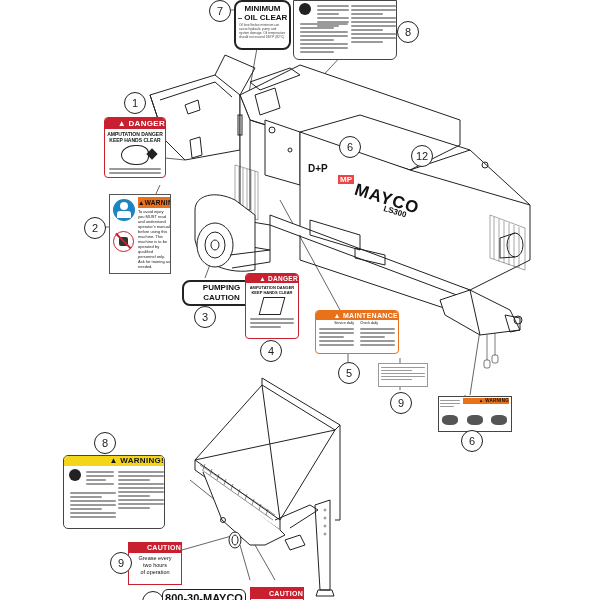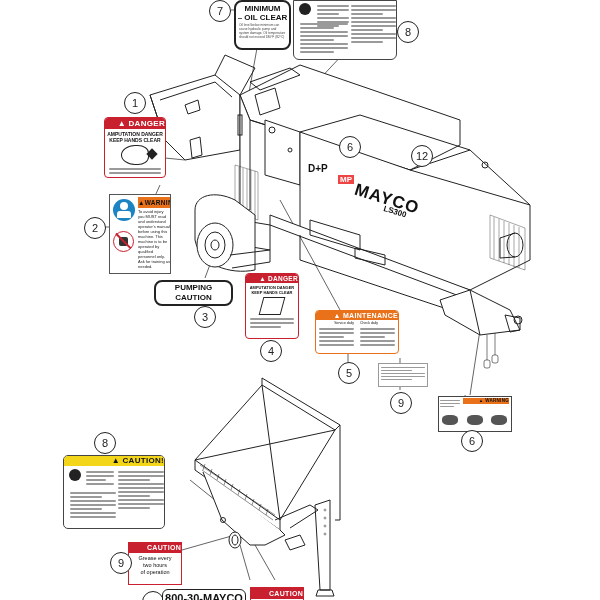--- a/index.html
+++ b/index.html
@@ -231,21 +231,21 @@
     <div style="position:absolute;left:4px;top:12px;width:14px;height:7px;background:#fff;border-radius:3px 3px 0 0;"></div>
   </div>
   <div style="position:absolute;left:3px;top:36px;width:19px;height:19px;border-radius:50%;border:1.5px solid #c8202e;">
     <div style="position:absolute;left:5px;top:5px;width:9px;height:9px;background:#333;border-radius:2px;"></div>
     <div style="position:absolute;left:-1px;top:8px;width:21px;height:1.5px;background:#c8202e;transform:rotate(45deg);"></div>
   </div>
   <div class="hdr orange" style="position:absolute;left:28px;top:2px;width:32px;font-size:6.5px;color:#111;">▲WARNING</div>
   <div style="position:absolute;left:28px;top:14px;width:32px;font-size:4px;line-height:5px;color:#222;">To avoid injury you MUST read and understand operator's manual before using this machine. This machine is to be operated by qualified personnel only. Ask for training as needed.</div>
 </div>
 
-<div class="plain" style="left:154px;top:280px;width:75px;height:21px;font-size:8px;line-height:9.5px;padding-top:1px;border-radius:8px;">
+<div class="plain" style="left:182px;top:280px;width:75px;height:21px;font-size:8px;line-height:9.5px;padding-top:1px;border-radius:8px;">
   <div>PUMPING</div>
   <div>CAUTION</div>
 </div>
 <div class="callout" style="left:194px;top:306px;">3</div>
 
 <div class="decal" style="left:245px;top:273px;width:52px;height:64px;border-color:#c8202e;">
   <div class="hdr red" style="font-size:6.5px;line-height:9px;">▲ DANGER</div>
   <div class="sub" style="font-size:4px;line-height:5px;">AMPUTATION DANGER KEEP HANDS CLEAR</div>
   <div style="margin:2px auto 0;width:20px;height:16px;border:1.5px solid #222;transform:skewX(-15deg);"></div>
   <div class="lines" style="padding:1px 4px;">
@@ -310,21 +310,21 @@
 
 <div class="callout" style="left:339px;top:136px;">6</div>
 <div class="callout" style="left:363px;top:145px;margin-left:48px;">12</div>
 <div class="abs" style="left:308px;top:163px;font-size:10px;font-weight:bold;">D+P</div>
 <div class="abs" style="left:338px;top:175px;font-size:8px;font-weight:bold;background:#ef4444;color:#fff;padding:0 2px;">MP</div>
 <div class="abs" style="left:358px;top:180px;font-size:17px;font-weight:bold;letter-spacing:1px;transform:rotate(17deg);transform-origin:left top;">MAYCO</div>
 <div class="abs" style="left:385px;top:204px;font-size:8px;font-weight:bold;transform:rotate(17deg);transform-origin:left top;">LS300</div>
 
 <div class="callout" style="left:94px;top:432px;">8</div>
 <div class="decal" style="left:63px;top:455px;width:100px;height:72px;border-radius:5px;">
-  <div class="hdr yellow" style="font-size:8px;line-height:10px;">▲ CAUTION!</div>
+  <div class="hdr yellow" style="font-size:8px;line-height:10px;">▲ WARNING!</div>
   <div style="position:absolute;left:5px;top:13px;width:12px;height:12px;border-radius:50%;background:#222;"></div>
   <div class="lines" style="position:absolute;left:19px;top:11px;width:28px;">
       <div></div>
       <div></div>
       <div class="s"></div>
       <div></div>
     </div>
   <div class="lines" style="position:absolute;left:3px;top:32px;width:46px;">
       <div></div>
       <div class="s"></div>

